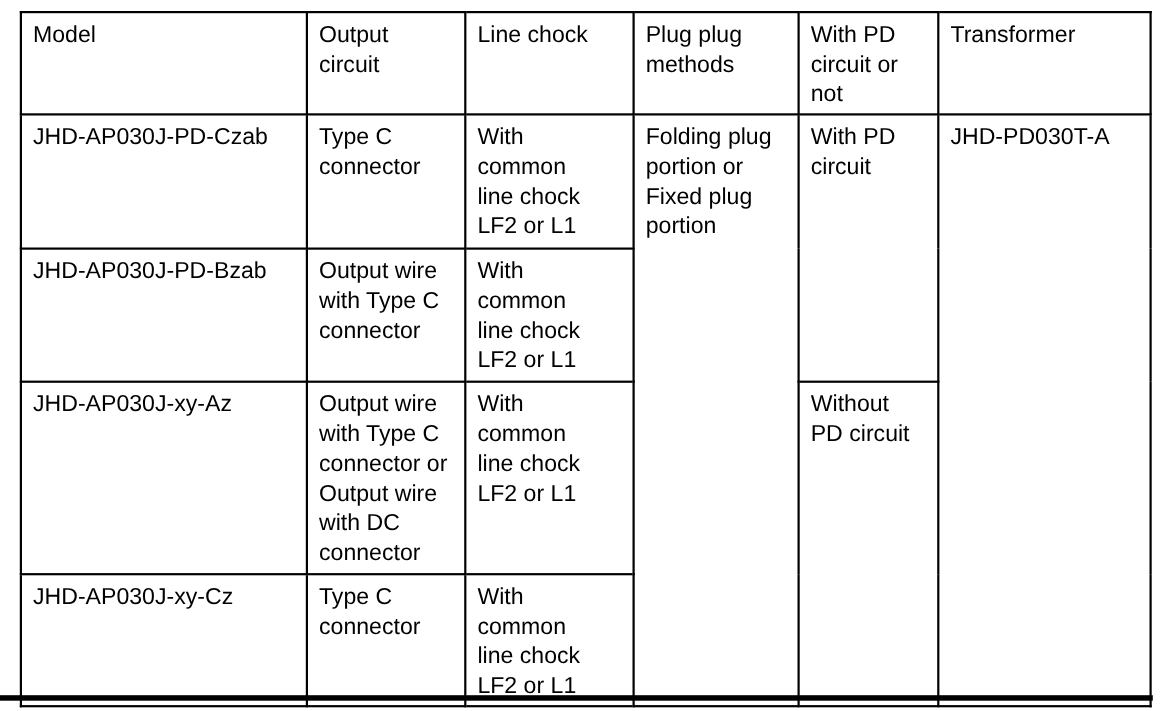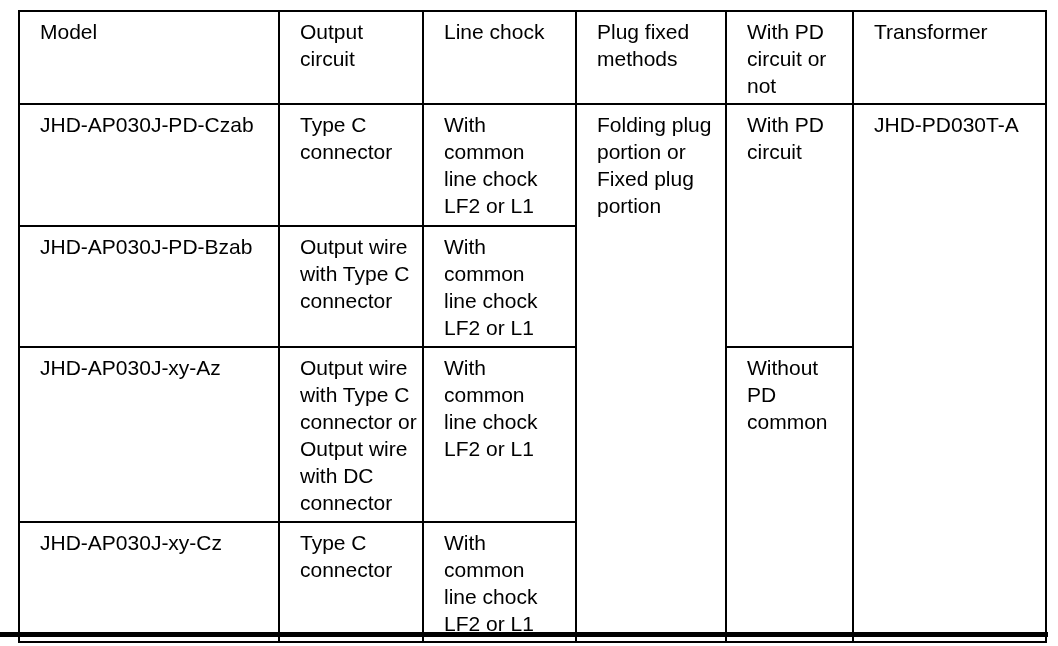--- a/index.html
+++ b/index.html
@@ -25,21 +25,21 @@
     table-layout: fixed;
   }
   table.spec-table th,
   table.spec-table td {
     border: 2px solid #000000;
     vertical-align: top;
     text-align: left;
     font-weight: normal;
     font-size: 21px;
     line-height: 27px;
-    padding: 6px 4px 4px 20px;
+    padding: 6px 4px 4px 10px;
     white-space: pre-line;
     overflow: hidden;
   }
   .bottom-rule {
     position: absolute;
     left: 0;
     top: 632px;
     width: 1048px;
     height: 5px;
     background: #000000;
@@ -58,21 +58,21 @@
       <col style="width:150px">
       <col style="width:127px">
       <col style="width:193px">
     </colgroup>
     <thead>
       <tr style="height:89px">
         <th>Model</th>
         <th>Output
 circuit</th>
         <th>Line chock</th>
-        <th>Plug fixed
+        <th>Plug plug
 methods</th>
         <th>With PD
 circuit or
 not</th>
         <th>Transformer</th>
       </tr>
     </thead>
     <tbody>
       <tr style="height:122px">
         <td>JHD-AP030J-PD-Czab</td>
@@ -106,21 +106,21 @@
 with Type C
 connector or
 Output wire
 with DC
 connector</td>
         <td>With
 common
 line chock
 LF2 or L1</td>
         <td rowspan="2">Without
-PD common</td>
+PD circuit</td>
       </tr>
       <tr style="height:116px">
         <td>JHD-AP030J-xy-Cz</td>
         <td>Type C
 connector</td>
         <td>With
 common
 line chock
 LF2 or L1</td>
       </tr>

